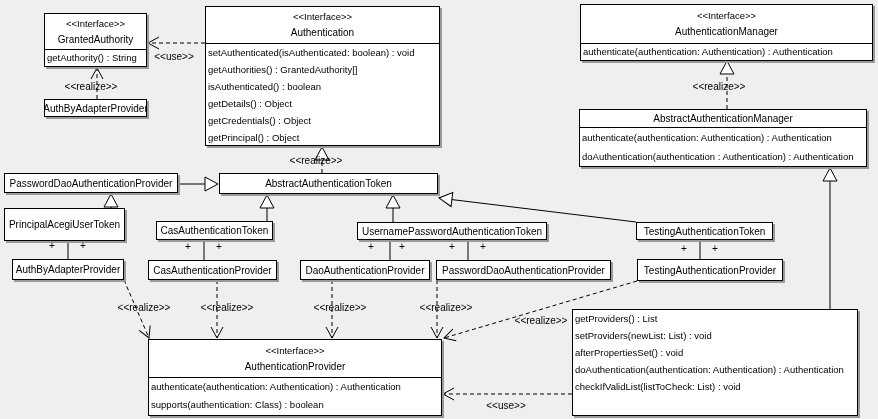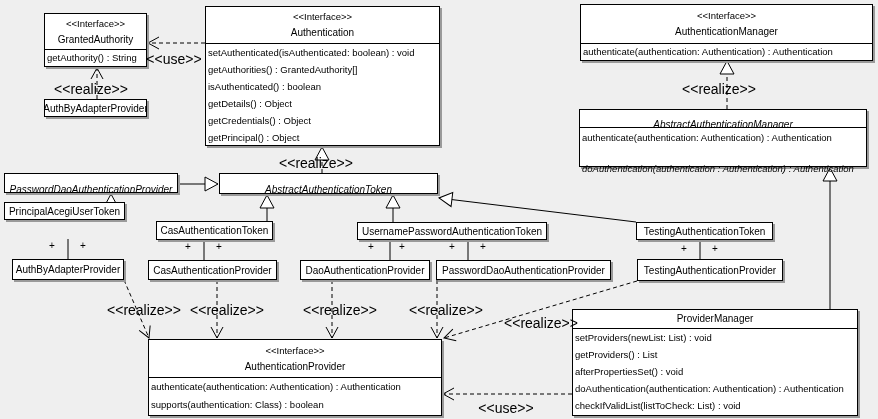--- a/index.html
+++ b/index.html
@@ -15,22 +15,22 @@
     border:1px solid #000;box-shadow:2px 2px 0 #9a9a9a;
   }
   .cls .hd{border-bottom:1px solid #000;display:flex;flex-direction:column;
     justify-content:center;text-align:center;overflow:hidden;}
   .cls .hd .st{font-size:9.5px;line-height:16px;}
   .cls .hd .nm{font-size:10px;line-height:16px;}
   .cls.one{display:flex;align-items:center;justify-content:center;
     text-align:center;font-size:10px;overflow:hidden;}
   .cls .bd{overflow:hidden;}
   .m{font-size:9.5px;white-space:nowrap;overflow:hidden;padding-left:2px;}
-  .it{font-style:italic;margin-top:12px;}
-  .lbl{position:absolute;transform:translateX(-50%);font-size:14px;
+  .it{}
+  .lbl{position:absolute;transform:translateX(-50%);font-size:10px;
     white-space:nowrap;}
   .plus{position:absolute;transform:translate(-50%,-50%);font-size:10px;}
 </style>
 </head>
 <body>
 
 <svg class="wires" width="878" height="419">
   <defs>
     <marker id="tri" markerUnits="userSpaceOnUse" markerWidth="18" markerHeight="18" refX="14" refY="8" orient="auto">
       <path d="M1,1 L14,8 L1,15 Z" fill="#fff" stroke="#000"></path>
@@ -119,21 +119,21 @@
 </div>
 
 <div class="cls one" style="left:4px;top:173px;width:174px;height:20px">
   <span class="it">PasswordDaoAuthenticationProvider</span>
 </div>
 
 <div class="cls one" style="left:219px;top:173px;width:219px;height:21px">
   <span class="it">AbstractAuthenticationToken</span>
 </div>
 
-<div class="cls one" style="left:4px;top:202px;width:121px;height:18px">
+<div class="cls one" style="left:4px;top:208px;width:121px;height:33px">
   <span>PrincipalAcegiUserToken</span>
 </div>
 
 <div class="cls one" style="left:156px;top:221px;width:117px;height:19px">
   <span>CasAuthenticationToken</span>
 </div>
 
 <div class="cls one" style="left:357px;top:222px;width:190px;height:18px">
   <span>UsernamePasswordAuthenticationToken</span>
 </div>
@@ -167,26 +167,23 @@
     <div class="st">&lt;&lt;Interface&gt;&gt;</div>
     <div class="nm">AuthenticationProvider</div>
   </div>
   <div class="bd">
     <div class="m" style="line-height:18px">authenticate(authentication: Authentication) : Authentication</div>
     <div class="m" style="line-height:18px">supports(authentication: Class) : boolean</div>
   </div>
 </div>
 
 <div class="cls" style="left:572px;top:309px;width:286px;height:107px">
-  <div class="hd" style="height:18px">
-    <div class="nm">ProviderManager</div>
-  </div>
-  <div class="bd">
+  <div class="bd">
+    <div class="m" style="line-height:17px">getProviders() : List</div>
     <div class="m" style="line-height:17px">setProviders(newList: List) : void</div>
-    <div class="m" style="line-height:17px">getProviders() : List</div>
     <div class="m" style="line-height:17px">afterPropertiesSet() : void</div>
     <div class="m" style="line-height:17px">doAuthentication(authentication: Authentication) : Authentication</div>
     <div class="m" style="line-height:17px">checkIfValidList(listToCheck: List) : void</div>
   </div>
 </div>
 
 <div class="lbl" style="left:174px;top:51px">&lt;&lt;use&gt;&gt;</div>
 <div class="lbl" style="left:91px;top:81px">&lt;&lt;realize&gt;&gt;</div>
 <div class="lbl" style="left:316px;top:155px">&lt;&lt;realize&gt;&gt;</div>
 <div class="lbl" style="left:719px;top:81px">&lt;&lt;realize&gt;&gt;</div>

